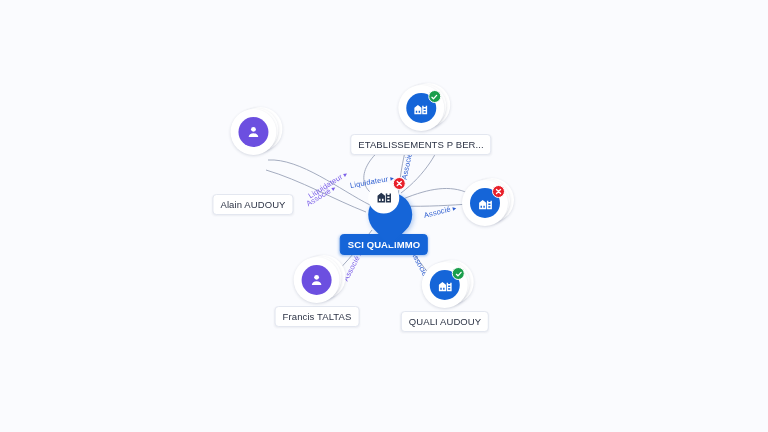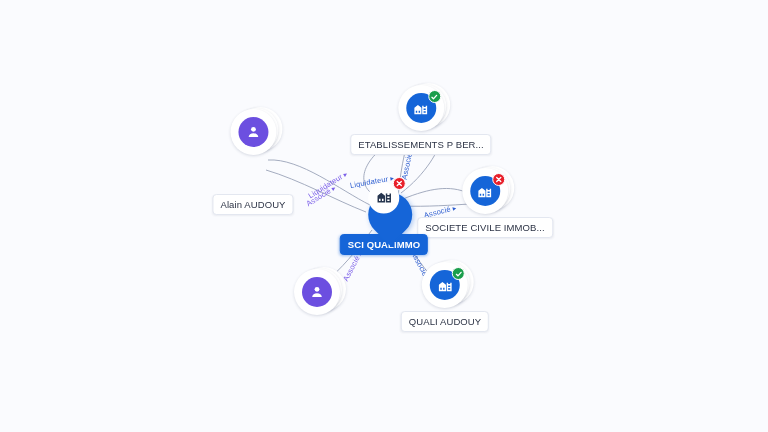--- a/index.html
+++ b/index.html
@@ -243,21 +243,20 @@
             <path fill="#ffffff" d="M5.5 9.5h5v1.4h-5z"></path>
           </svg>
         </span>
         <span class="badge closed">
           <svg width="7" height="7" viewBox="0 0 24 24">
             <path fill="none" stroke="#ffffff" stroke-width="4.5" stroke-linecap="round" d="M5 5l14 14M19 5L5 19"></path>
           </svg>
         </span>
       </div>
     </div>
-    <div class="label plain">SOCIETE CIVILE IMMOB...</div>
   </div>
 
   <div class="node" style="left:445px; top:297px;">
     <div class="stack">
       <div class="sheet s3"></div>
       <div class="sheet s2"></div>
       <div class="sheet s1"></div>
       <div class="disc company">
         <span>
           <svg width="17" height="17" viewBox="0 0 24 24">
@@ -300,20 +299,21 @@
       <div class="sheet s1"></div>
       <div class="disc person">
         <span>
           <svg width="16" height="16" viewBox="0 0 24 24">
             <circle cx="12" cy="8" r="3.6" fill="#ffffff"></circle>
             <path fill="#ffffff" d="M4.8 19.5c0-3.7 3.3-5.8 7.2-5.8s7.2 2.1 7.2 5.8z"></path>
           </svg>
         </span>
       </div>
     </div>
+    <div class="label plain">Francis TALTAS</div>
   </div>
 
   <div class="node" style="left:384px; top:216px;">
     <div class="pin-wrap">
       <div class="pin"></div>
       <div class="pin-inner">
         <span>
           <svg width="18" height="18" viewBox="0 0 24 24">
             <path fill="#27364f" d="M3 20V11l5-4 5 4v9H3zm2-2h2v-3H5v3zm4 0h2v-3H9v3z"></path>
             <path fill="#27364f" d="M14 20V8h7v12h-7zm2-2h3v-2h-3v2zm0-4h3v-2h-3v2zm0-4h3V8h-3v2z"></path>

